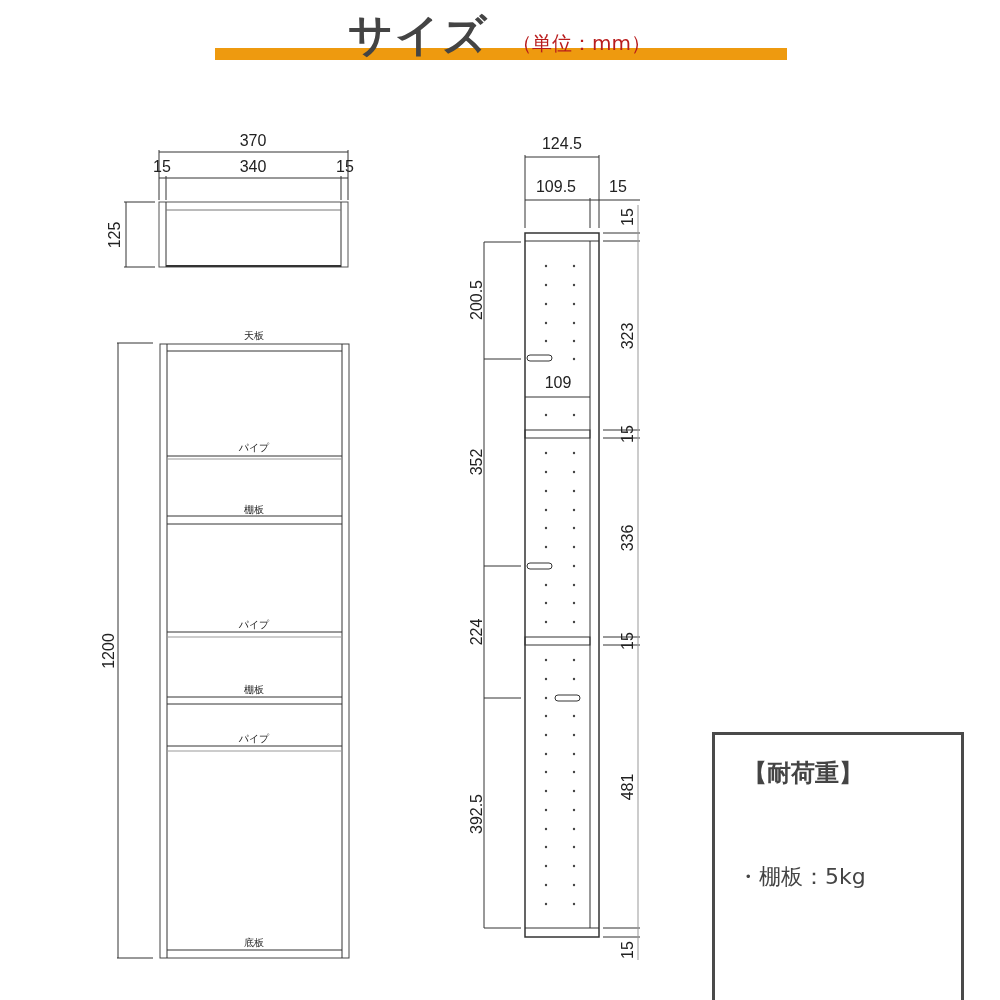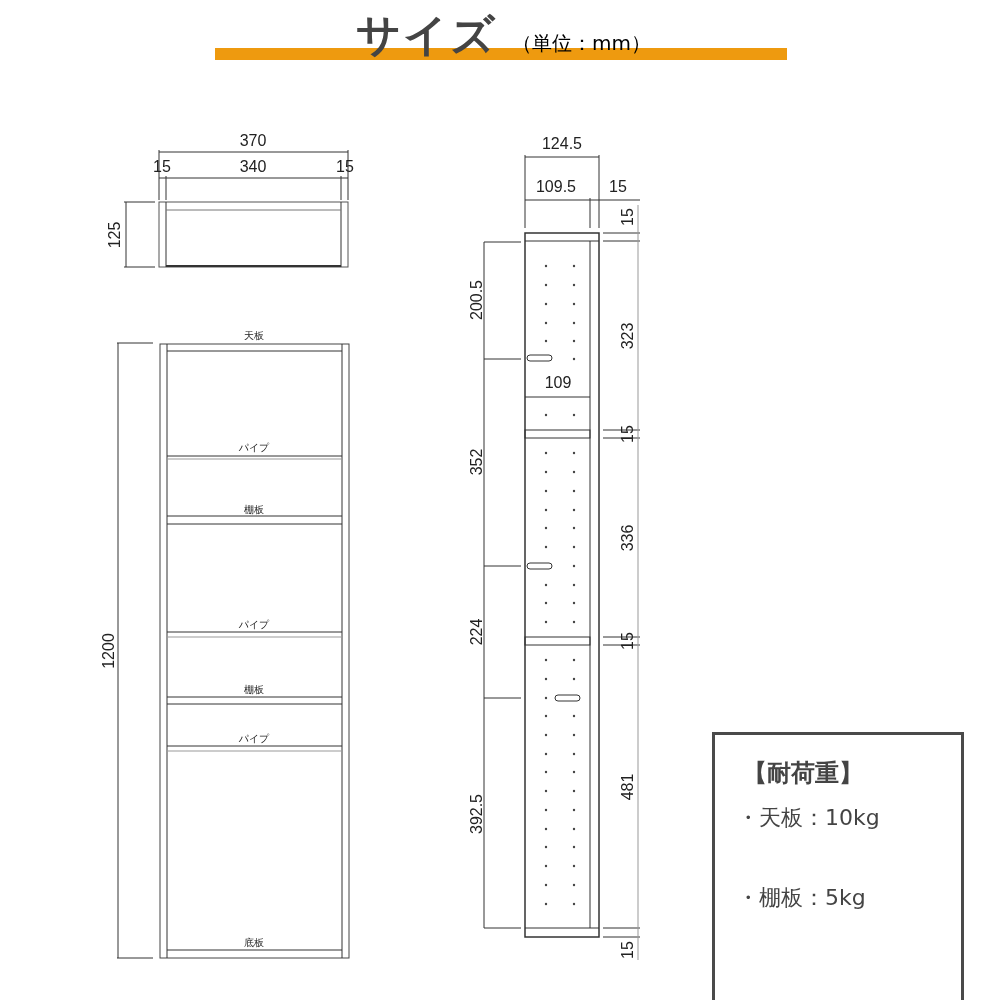--- a/index.html
+++ b/index.html
@@ -1,20 +1,20 @@
 <!DOCTYPE html>
 <html><head>
 <meta charset="utf-8">
 <style>
   html, body { margin:0; padding:0; background:#ffffff; }
   body { width:1000px; height:1000px; position:relative; overflow:hidden; font-family:"DejaVu Sans", sans-serif; color:#333; }
   .abs { position:absolute; }
   .title-bar { left:215px; top:48px; width:572px; height:12px; background:#ee9a0f; }
-  .title-main { left:356px; top:6px; font-size:44px; font-weight:bold; color:#444; letter-spacing:2px; }
-  .title-unit { left:512px; top:30px; font-size:20px; color:#000000; }
+  .title-main { left:348px; top:6px; font-size:44px; font-weight:bold; color:#444; letter-spacing:2px; }
+  .title-unit { left:512px; top:30px; font-size:20px; color:#b91c1c; }
   svg text { font-family:"Liberation Sans", sans-serif; fill:#222; }
   .dim { font-size:16px; }
   .lbl { font-size:10px; font-family:"DejaVu Sans", sans-serif; }
   .loadbox { left:712px; top:732px; width:252px; height:291px; border:3px solid #4a4a4a; box-sizing:border-box; background:#fff; }
   .load-title { position:absolute; left:28px; top:22px; font-size:24px; font-weight:bold; color:#444; }
   .load-item { position:absolute; left:22px; font-size:22px; color:#444; }
 </style>
 </head>
 <body>
 
@@ -190,15 +190,14 @@
   <text class="dim" transform="translate(633,336) rotate(-90)" text-anchor="middle">323</text>
   <text class="dim" transform="translate(633,434) rotate(-90)" text-anchor="middle">15</text>
   <text class="dim" transform="translate(633,538) rotate(-90)" text-anchor="middle">336</text>
   <text class="dim" transform="translate(633,641) rotate(-90)" text-anchor="middle">15</text>
   <text class="dim" transform="translate(633,787) rotate(-90)" text-anchor="middle">481</text>
   <text class="dim" transform="translate(633,950) rotate(-90)" text-anchor="middle">15</text>
 </svg>
 
 <div class="abs loadbox">
   <div class="load-title">【耐荷重】</div>
-  <div class="load-item" style="top:68px">・天板：10kg</div>
-  <div class="load-item" style="top:148px">・棚板：5kg</div>
+  <div class="load-item" style="top:127px">・棚板：5kg</div>
 </div>
 
 </body></html>

